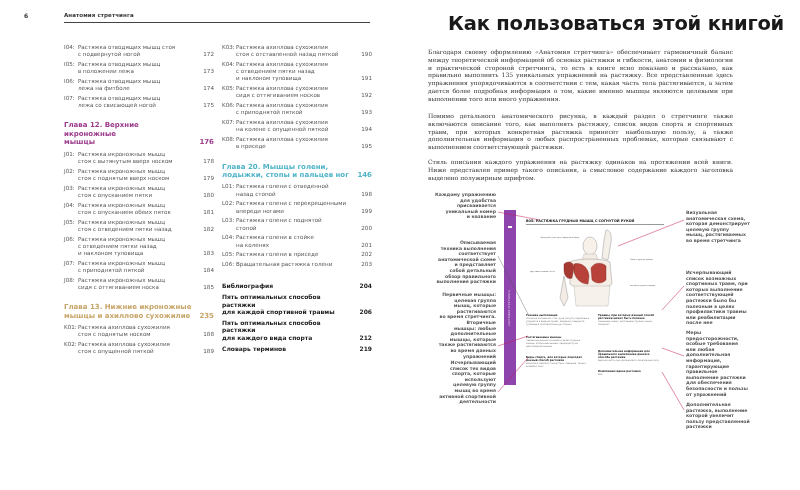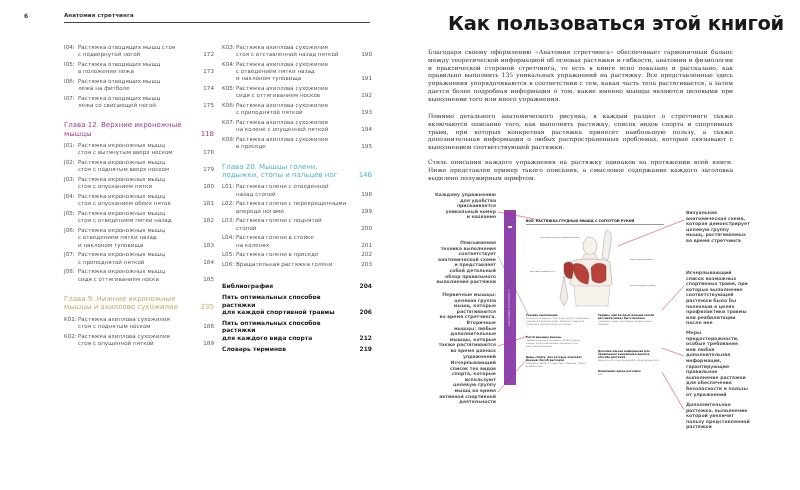--- a/index.html
+++ b/index.html
@@ -11,21 +11,21 @@
 .folio{position:absolute;left:24px;top:12px;font-size:6px;color:#333;font-weight:bold}
 .running{position:absolute;left:64px;top:12px;font-size:5.5px;color:#333;font-weight:bold;letter-spacing:.1px}
 .rule{position:absolute;left:64px;top:22px;width:306px;height:1px;background:#444}
 .col{position:absolute;top:44px;width:150px}
 #col1{left:64px}
 #col2{left:222px}
 .entry{display:flex;font-size:5.6px;line-height:7.2px;color:#555;margin-bottom:2.6px}
 .entry .code{width:14px;flex:none}
 .entry .txt{flex:1;white-space:pre-line}
 .entry .pg{width:18px;text-align:right;align-self:flex-end;flex:none}
-.chap{display:flex;font-size:7px;font-weight:normal;line-height:8.4px;margin:12px 0 4px}
+.chap{display:flex;font-size:7px;font-weight:bold;line-height:8.4px;margin:12px 0 4px}
 .chap .txt{flex:1;white-space:pre-line}
 .chap .pg{width:22px;text-align:right;align-self:flex-end}
 .back{display:flex;font-size:6px;font-weight:bold;color:#222;line-height:7.6px;margin-bottom:3px}
 .back .txt{flex:1;white-space:pre-line}
 .back .pg{width:18px;text-align:right;align-self:flex-end}
 .back-first{margin-top:14px}
 h1{position:absolute;left:48px;top:12px;font-size:19.5px;font-weight:bold;color:#1a1a1a;letter-spacing:-.2px;font-family:"DejaVu Sans",sans-serif}
 .para{position:absolute;left:28px;width:305px;font-family:"DejaVu Serif",serif;font-size:6px;line-height:7.8px;color:#333;text-align:justify}
 #p1{top:48px}
 #p2{top:112px}
@@ -74,21 +74,21 @@
       </div>
       <div class="entry">
         <span class="code">I07:</span>
         <span class="txt">Растяжка отводящих мышц
 лежа со свисающей ногой</span>
         <span class="pg">175</span>
       </div>
       <div class="chap" style="color: rgb(155, 58, 140);">
         <span class="txt">Глава 12. Верхние икроножные
 мышцы</span>
-        <span class="pg">118</span>
+        <span class="pg">176</span>
       </div>
       <div class="entry">
         <span class="code">J01:</span>
         <span class="txt">Растяжка икроножных мышц
 стоя с вытянутым вверх носком</span>
         <span class="pg">178</span>
       </div>
       <div class="entry">
         <span class="code">J02:</span>
         <span class="txt">Растяжка икроножных мышц
@@ -126,21 +126,21 @@
 с приподнятой пяткой</span>
         <span class="pg">184</span>
       </div>
       <div class="entry">
         <span class="code">J08:</span>
         <span class="txt">Растяжка икроножных мышц
 сидя с оттягиванием носка</span>
         <span class="pg">185</span>
       </div>
       <div class="chap" style="color: rgb(199, 164, 103);">
-        <span class="txt">Глава 9. Нижние икроножные
+        <span class="txt">Глава 13. Нижние икроножные
 мышцы и ахиллово сухожилие</span>
         <span class="pg">235</span>
       </div>
       <div class="entry">
         <span class="code">K01:</span>
         <span class="txt">Растяжка ахиллова сухожилия
 стоя с поднятым носком</span>
         <span class="pg">188</span>
       </div>
       <div class="entry">

